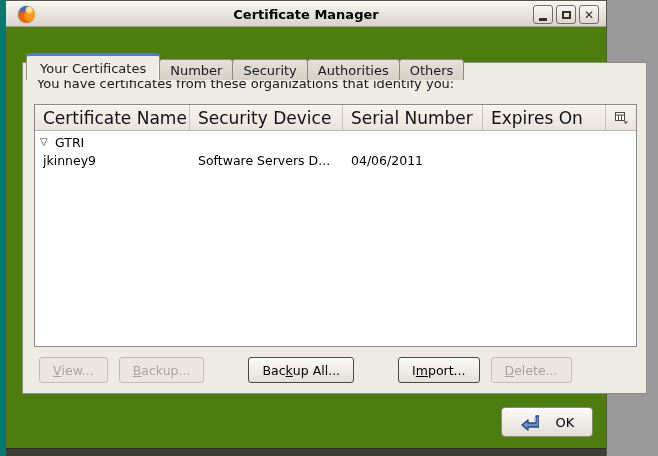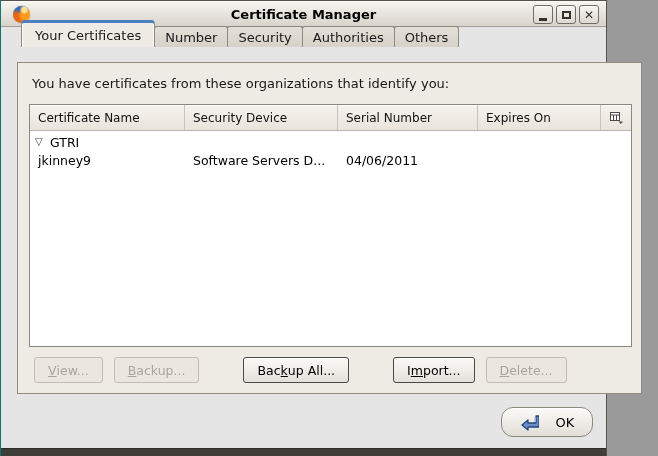--- a/index.html
+++ b/index.html
@@ -3,22 +3,22 @@
 <meta charset="utf-8">
 <style>
   html,body{margin:0;padding:0;}
   body{
     width:658px;height:456px;overflow:hidden;
     font-family:"DejaVu Sans","Liberation Sans",sans-serif;
     background:#9a9a9a;
   }
   .window{
     position:relative;width:607px;height:456px;box-sizing:border-box;
-    background:#e5e5e5;
-    border-left:1px solid #0f766e;border-right:1px solid #55524B;
+    background:#4d7c0f;
+    border-left:6px solid #0f766e;border-right:1px solid #55524B;
   }
   .bottom-frame{
     position:absolute;left:0;right:0;bottom:0;height:7px;
     background:#3F3D37;border-top:1px solid #2B2A26;
   }
   
   .titlebar{
     position:absolute;top:0;left:0;right:0;height:27px;box-sizing:border-box;
     background:linear-gradient(#F7F5F1,#D8D4CB);
     border-top:1px solid #55524B;border-bottom:1px solid #A29E95;
@@ -41,21 +41,21 @@
   .win-btn{
     width:20px;height:19px;box-sizing:border-box;border:1px solid #716D65;
     border-radius:3px;background:linear-gradient(#F8F6F2,#DDD9D0);
     display:flex;align-items:center;justify-content:center;
     box-shadow:inset 0 1px 0 #fff;
   }
   .glyph-min{width:8px;height:3px;background:#343129;margin-top:9px;}
   .glyph-max{width:9px;height:8px;border:2px solid #343129;box-sizing:border-box;}
   .glyph-close{font-size:12px;font-weight:bold;color:#343129;line-height:1;}
   
-  .tabs{position:absolute;top:20px;left:20px;display:flex;align-items:flex-end;height:27px;z-index:3;}
+  .tabs{position:absolute;top:53px;left:20px;display:flex;align-items:flex-end;height:27px;z-index:3;}
   .tab{
     box-sizing:border-box;height:21px;padding:0 10px;margin-right:-1px;
     border:1px solid #8E8B84;border-bottom:none;border-radius:3px 3px 0 0;
     background:linear-gradient(#E4E0D8,#D6D2C9);
     display:flex;align-items:center;font-size:13px;color:#1a1a1a;
   }
   .tab.active{
     height:27px;padding:0 13px;z-index:4;position:relative;
     background:#EEEBE4;border-top:3px solid #4C80C0;border-radius:4px 4px 0 0;
     box-shadow:inset 1px 0 0 #FBFAF7, inset -1px 0 0 #FBFAF7;
@@ -71,21 +71,21 @@
     position:absolute;left:11px;top:41px;width:603px;height:243px;box-sizing:border-box;
     border:1px solid #8B8880;background:#fff;display:flex;flex-direction:column;
   }
   .thead{
     display:grid;grid-template-columns:155px 153px 140px 123px 1fr;
     height:25px;flex:0 0 25px;
     background:linear-gradient(#F5F2EC,#E9E5DD);
     border-bottom:1px solid #B9B5AC;box-shadow:inset 0 1px 0 #FCFBF9;
   }
   .th{
-    display:flex;align-items:center;padding-left:8px;font-size:12px;color:#111;
+    display:flex;align-items:center;padding-left:8px;font-size:17px;color:#111;
     border-right:1px solid #C8C4BB;overflow:hidden;white-space:nowrap;
   }
   .th.picker{justify-content:center;padding-left:0;border-right:none;}
   .tbody{flex:1;background:#fff;padding-top:2px;}
   .trow{
     display:grid;grid-template-columns:155px 153px 140px 123px 1fr;
     height:18px;align-items:center;font-size:12.5px;color:#000;
   }
   .td{padding-left:8px;overflow:hidden;white-space:nowrap;}
   .td.tree-group{padding-left:5px;display:flex;align-items:center;gap:2px;}
@@ -101,21 +101,21 @@
     border:1px solid #4A4843;background:linear-gradient(#FBFAF8,#E3E0D9);
     color:#000;box-shadow:inset 0 1px 0 #fff;margin-left:33px;
   }
   .btn.disabled{
     border:1px solid #C2BEB5;background:#EBE7E0;color:#A9A59C;
   }
   .key{text-decoration:underline;}
   
   .ok-btn{
     position:absolute;right:13px;top:407px;width:92px;height:30px;box-sizing:border-box;
-    border:1px solid #8B8880;border-radius:12px;
+    border:1px solid #8B8880;border-radius:4px;
     background:linear-gradient(#FBFAF8,#E1DED7);
     display:flex;align-items:center;justify-content:center;gap:17px;
     font-size:13px;color:#000;box-shadow:inset 0 1px 0 #fff;
   }
 </style>
 </head>
 <body>
 
 <div class="window">
 

